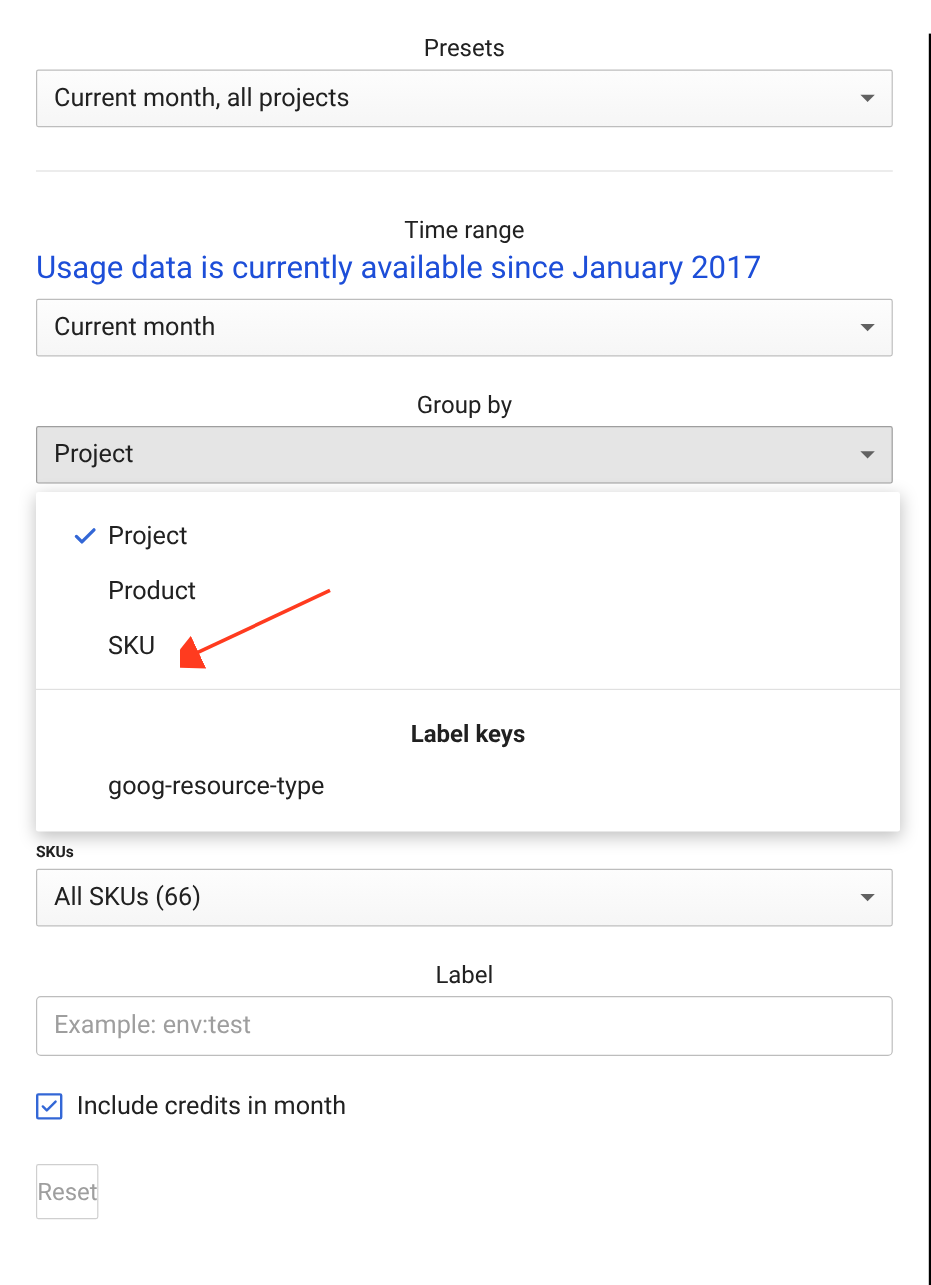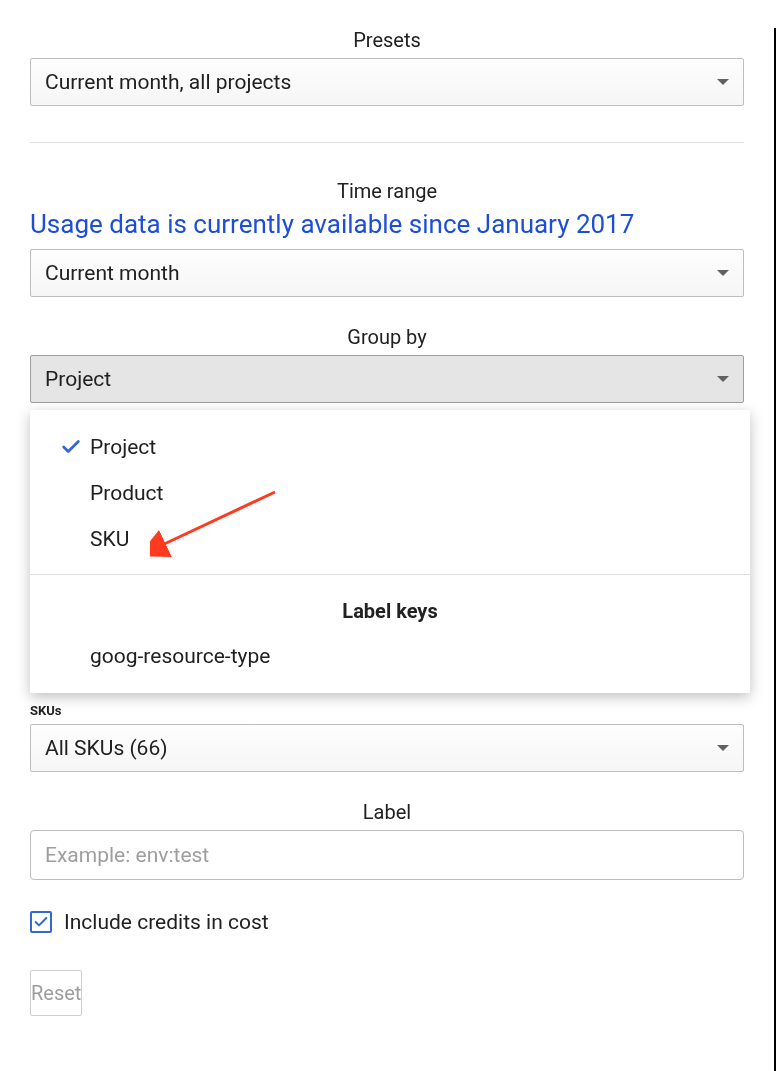--- a/index.html
+++ b/index.html
@@ -206,21 +206,21 @@
     <input type="text" class="text-input" placeholder="Example: env:test" style="">
   </div>
 
   
   <div class="checkbox-row">
     <span class="checkbox">
       <svg width="16" height="16" viewBox="0 0 24 24">
         <path d="M4 12 L9 17 L20 6" stroke="#3367d6" stroke-width="3" fill="none" stroke-linecap="round" stroke-linejoin="round"></path>
       </svg>
     </span>
-    <span>Include credits in cost</span>
+    <span>Include credits in month</span>
   </div>
 
   
   <button class="reset-btn">Reset</button>
 
 </div>
 
 <div class="dropdown">
   <div class="dd-item">
     <span class="check">

